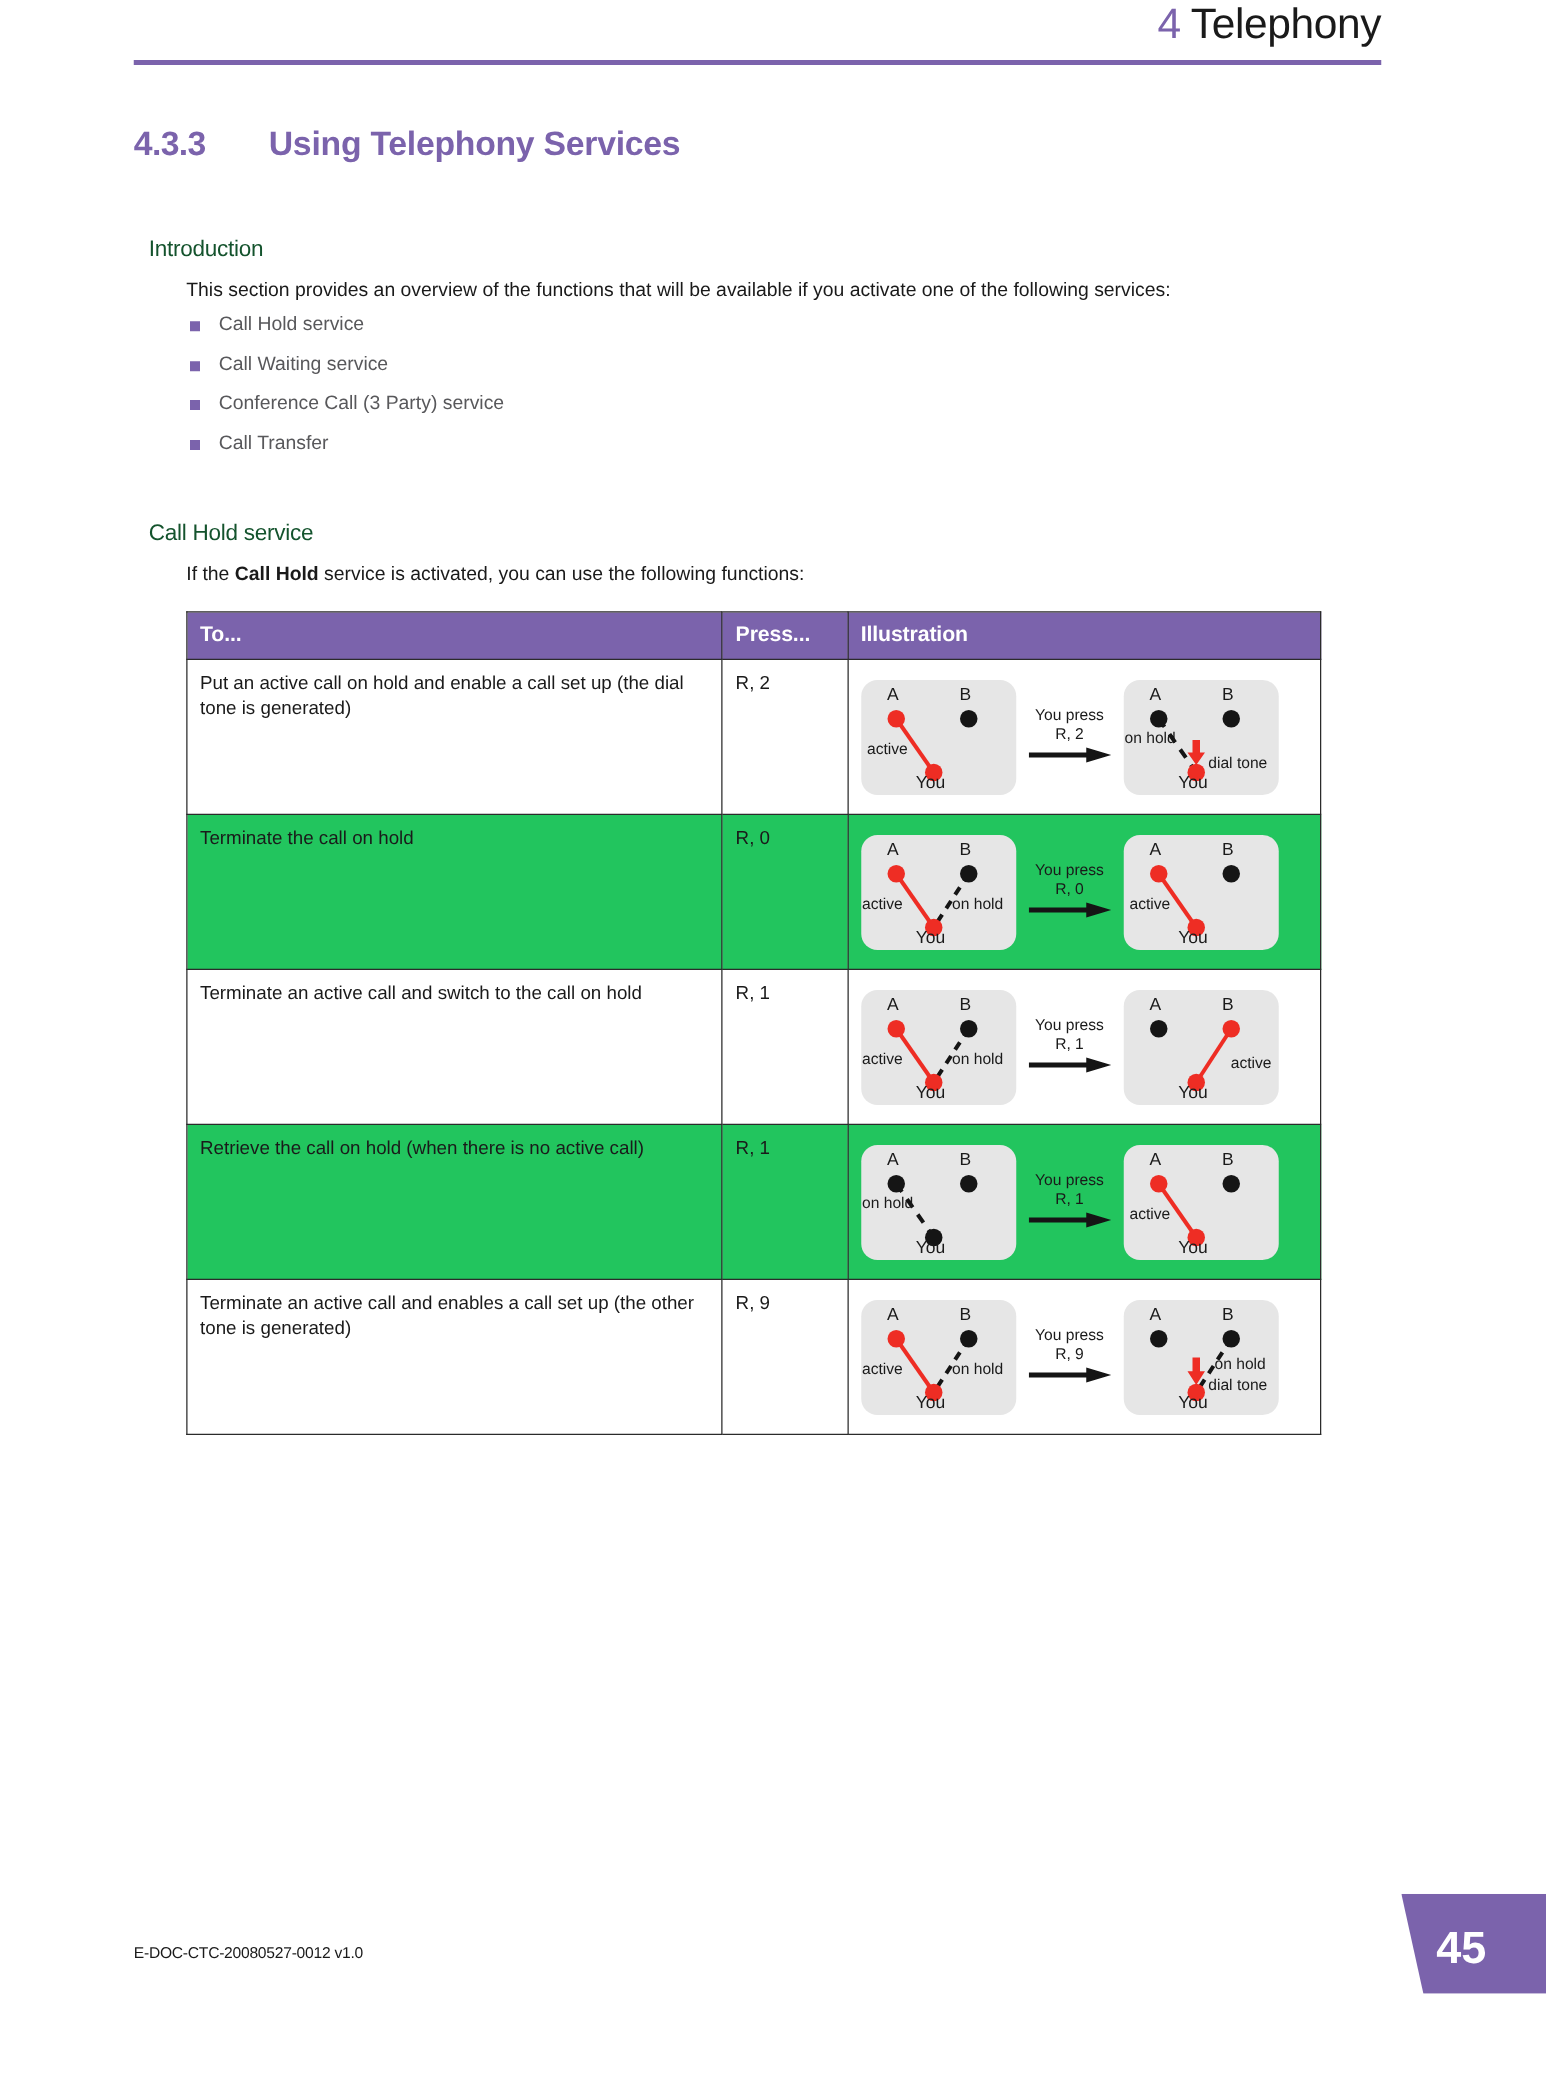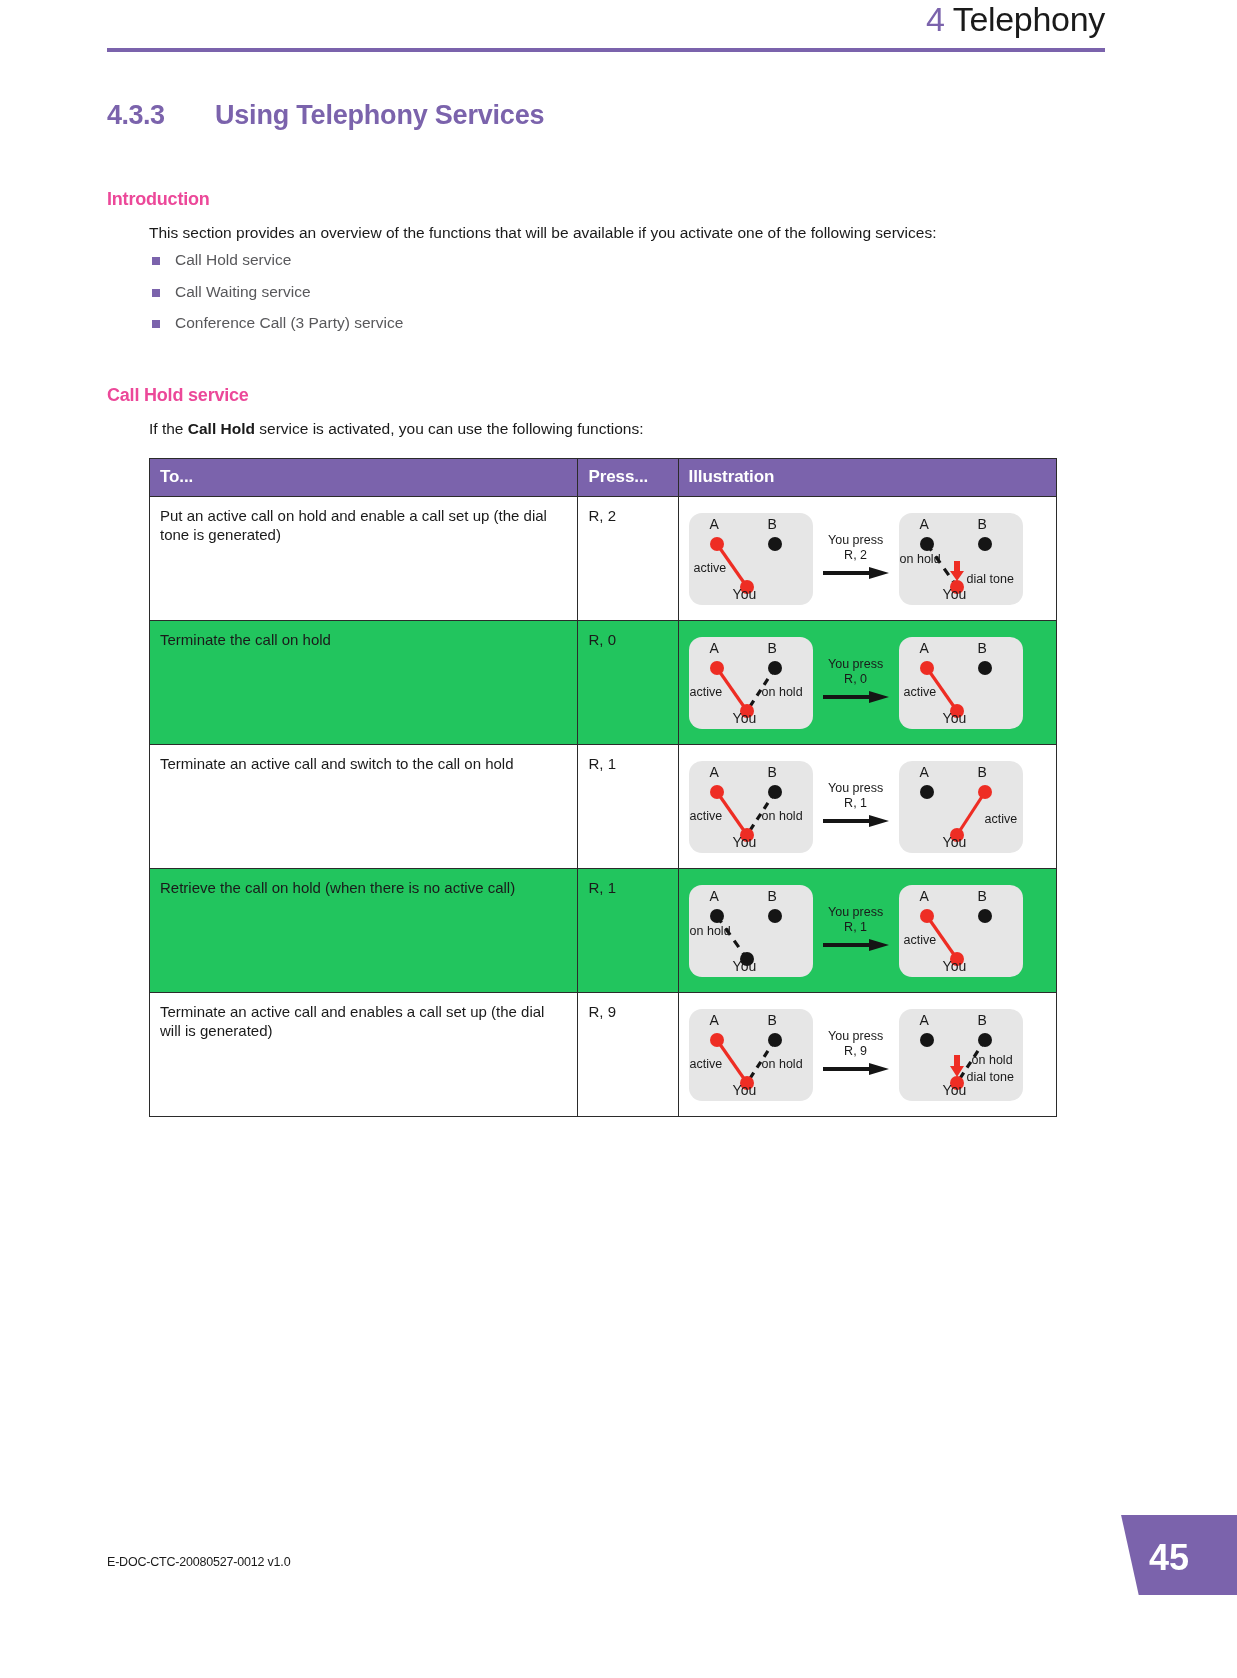--- a/index.html
+++ b/index.html
@@ -69,23 +69,23 @@
   }
   .sec-title {
     color: #7b63ac;
     font-size: 27px;
     font-weight: bold;
     letter-spacing: -0.2px;
   }
 
   .sub-head {
     font-size: 18px;
-    font-weight: bold;
-    color: #ec4899;
-    margin: 0 0 12px 0;
+    font-weight: normal;
+    color: #14532d;
+    margin: 0 0 12px 12px;
     letter-spacing: -0.2px;
   }
   .indent {
     margin-left: 42px;
   }
   .body-p {
     font-size: 15.5px;
     line-height: 1.42;
     color: #1a1a1a;
     margin: 0 0 8px 0;
@@ -232,20 +232,21 @@
     <div class="sec-title">Using Telephony Services</div>
   </div>
 
   <h3 class="sub-head">Introduction</h3>
   <div class="indent">
     <p class="body-p">This section provides an overview of the functions that will be available if you activate one of the following services:</p>
     <ul class="bullets">
       <li><span class="sq"></span><span>Call Hold service</span></li>
       <li><span class="sq"></span><span>Call Waiting service</span></li>
       <li><span class="sq"></span><span>Conference Call (3 Party) service</span></li>
+      <li><span class="sq"></span><span>Call Transfer</span></li>
     </ul>
   </div>
 
   <div class="spacer-1"></div>
 
   <h3 class="sub-head">Call Hold service</h3>
   <div class="indent">
     <p class="body-p"><span>If the </span><strong>Call Hold</strong><span> service is activated, you can use the following functions:</span></p>
 
     <table class="fn-table">
@@ -439,21 +440,21 @@
                 <span class="lbl lbl-node" style="left:79px;top:2px;">B</span>
                 <span class="lbl" style="left:5px;top:47px;">active</span>
                 <span class="lbl lbl-you" style="left:44px;top:72px;">You</span>
               </div>
 
             </div>
           </td>
         </tr>
 
         <tr>
-          <td>Terminate an active call and enables a call set up (the dial will is generated)</td>
+          <td>Terminate an active call and enables a call set up (the other tone is generated)</td>
           <td>R, 9</td>
           <td class="ill-cell">
             <div class="ill-wrap">
 
               <div class="panel">
                 <svg width="124" height="92" viewBox="0 0 124 92">
                   <line x1="28" y1="31" x2="58" y2="74" stroke="#ee2d24" stroke-width="3.2"></line>
                   <line x1="86" y1="31" x2="58" y2="74" stroke="#151515" stroke-width="3.2" stroke-dasharray="7,6"></line>
                   <circle cx="28" cy="31" r="7" fill="#ee2d24"></circle>
                   <circle cx="86" cy="31" r="7" fill="#151515"></circle>

